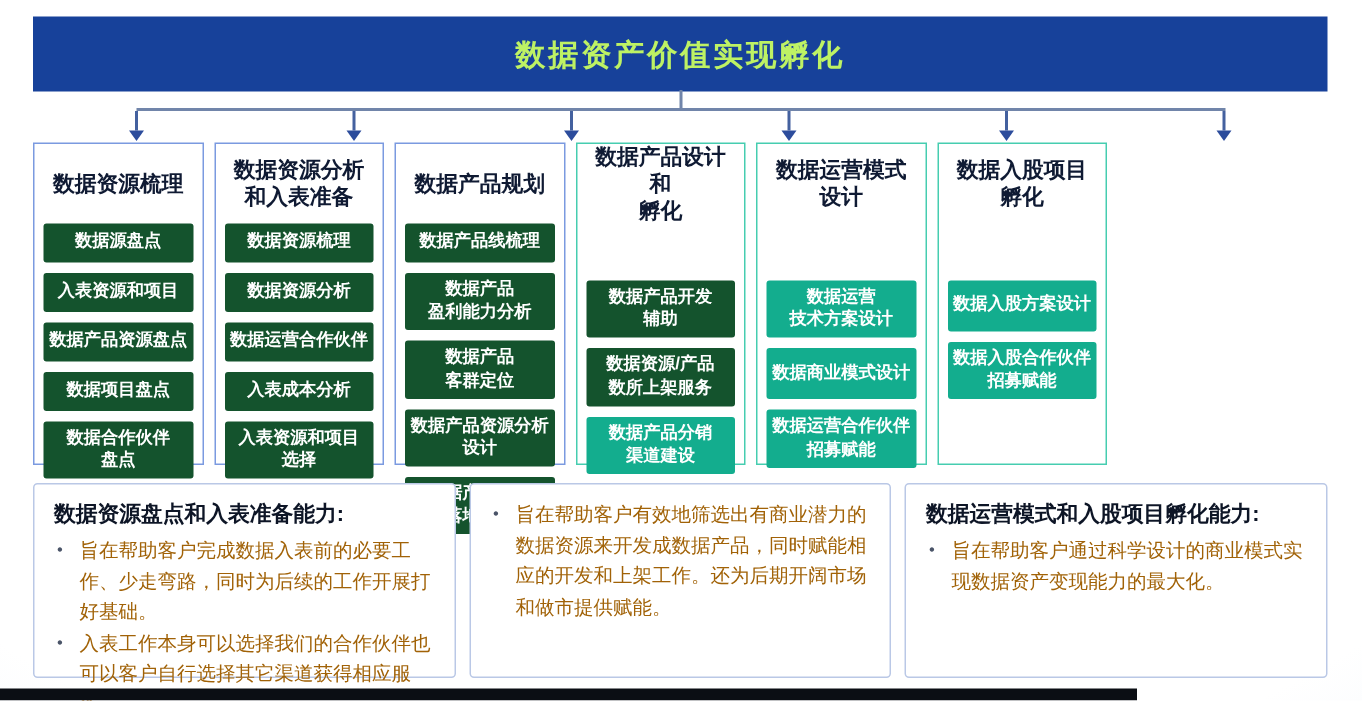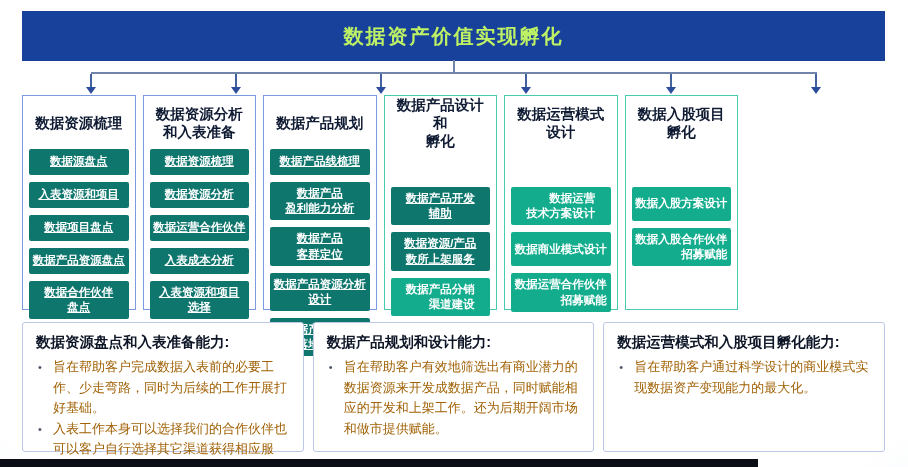--- a/index.html
+++ b/index.html
@@ -48,22 +48,22 @@
     line-height:1.25;white-space:pre-line;
   }
   .items{display:flex;flex-direction:column;gap:7px;}
   .item{
     border-radius:2px;color:#ffffff;
     font-size:11.5px;font-weight:700;line-height:1.32;
     min-height:26px;padding:4px 3px;box-sizing:border-box;
     display:flex;align-items:center;justify-content:center;
     text-align:center;white-space:pre-line;
   }
-  .item.blue{background:#0f766e;text-decoration:underline;}
-  .item.teal{background:#13ad8e;text-align:right;}
+  .item.blue{background:#14532d;}
+  .item.teal{background:#13ad8e;}
   .item.pad{min-height:34px;}
   
   .caps{
     position:absolute;left:22px;top:322px;width:863px;height:130px;
     display:flex;gap:9px;
   }
   .cap{
     flex:1;background:#ffffff;border:1px solid #bac8e6;border-radius:3px;
     padding:10px 13px;box-sizing:border-box;
   }
@@ -103,22 +103,22 @@
   <div class="drop" style="left:670px"></div>
   <div class="drop" style="left:815px"></div>
 
   <div class="cols">
 
     <div class="col">
       <div class="col-title">数据资源梳理</div>
       <div class="items">
         <div class="item blue">数据源盘点</div>
         <div class="item blue">入表资源和项目</div>
+        <div class="item blue">数据产品资源盘点</div>
         <div class="item blue">数据项目盘点</div>
-        <div class="item blue">数据产品资源盘点</div>
         <div class="item blue">数据合作伙伴
 盘点</div>
       </div>
     </div>
 
     <div class="col">
       <div class="col-title">数据资源分析
 和入表准备</div>
       <div class="items">
         <div class="item blue">数据资源梳理</div>
@@ -188,21 +188,20 @@
 
     <div class="cap">
       <p class="cap-title">数据资源盘点和入表准备能力:</p>
       <ul>
         <li>旨在帮助客户完成数据入表前的必要工作、少走弯路，同时为后续的工作开展打好基础。</li>
         <li>入表工作本身可以选择我们的合作伙伴也可以客户自行选择其它渠道获得相应服务。</li>
       </ul>
     </div>
 
     <div class="cap">
-      <p class="cap-title">数据产品规划和设计能力:</p>
       <ul>
         <li>旨在帮助客户有效地筛选出有商业潜力的数据资源来开发成数据产品，同时赋能相应的开发和上架工作。还为后期开阔市场和做市提供赋能。</li>
       </ul>
     </div>
 
     <div class="cap">
       <p class="cap-title">数据运营模式和入股项目孵化能力:</p>
       <ul>
         <li>旨在帮助客户通过科学设计的商业模式实现数据资产变现能力的最大化。</li>
       </ul>

